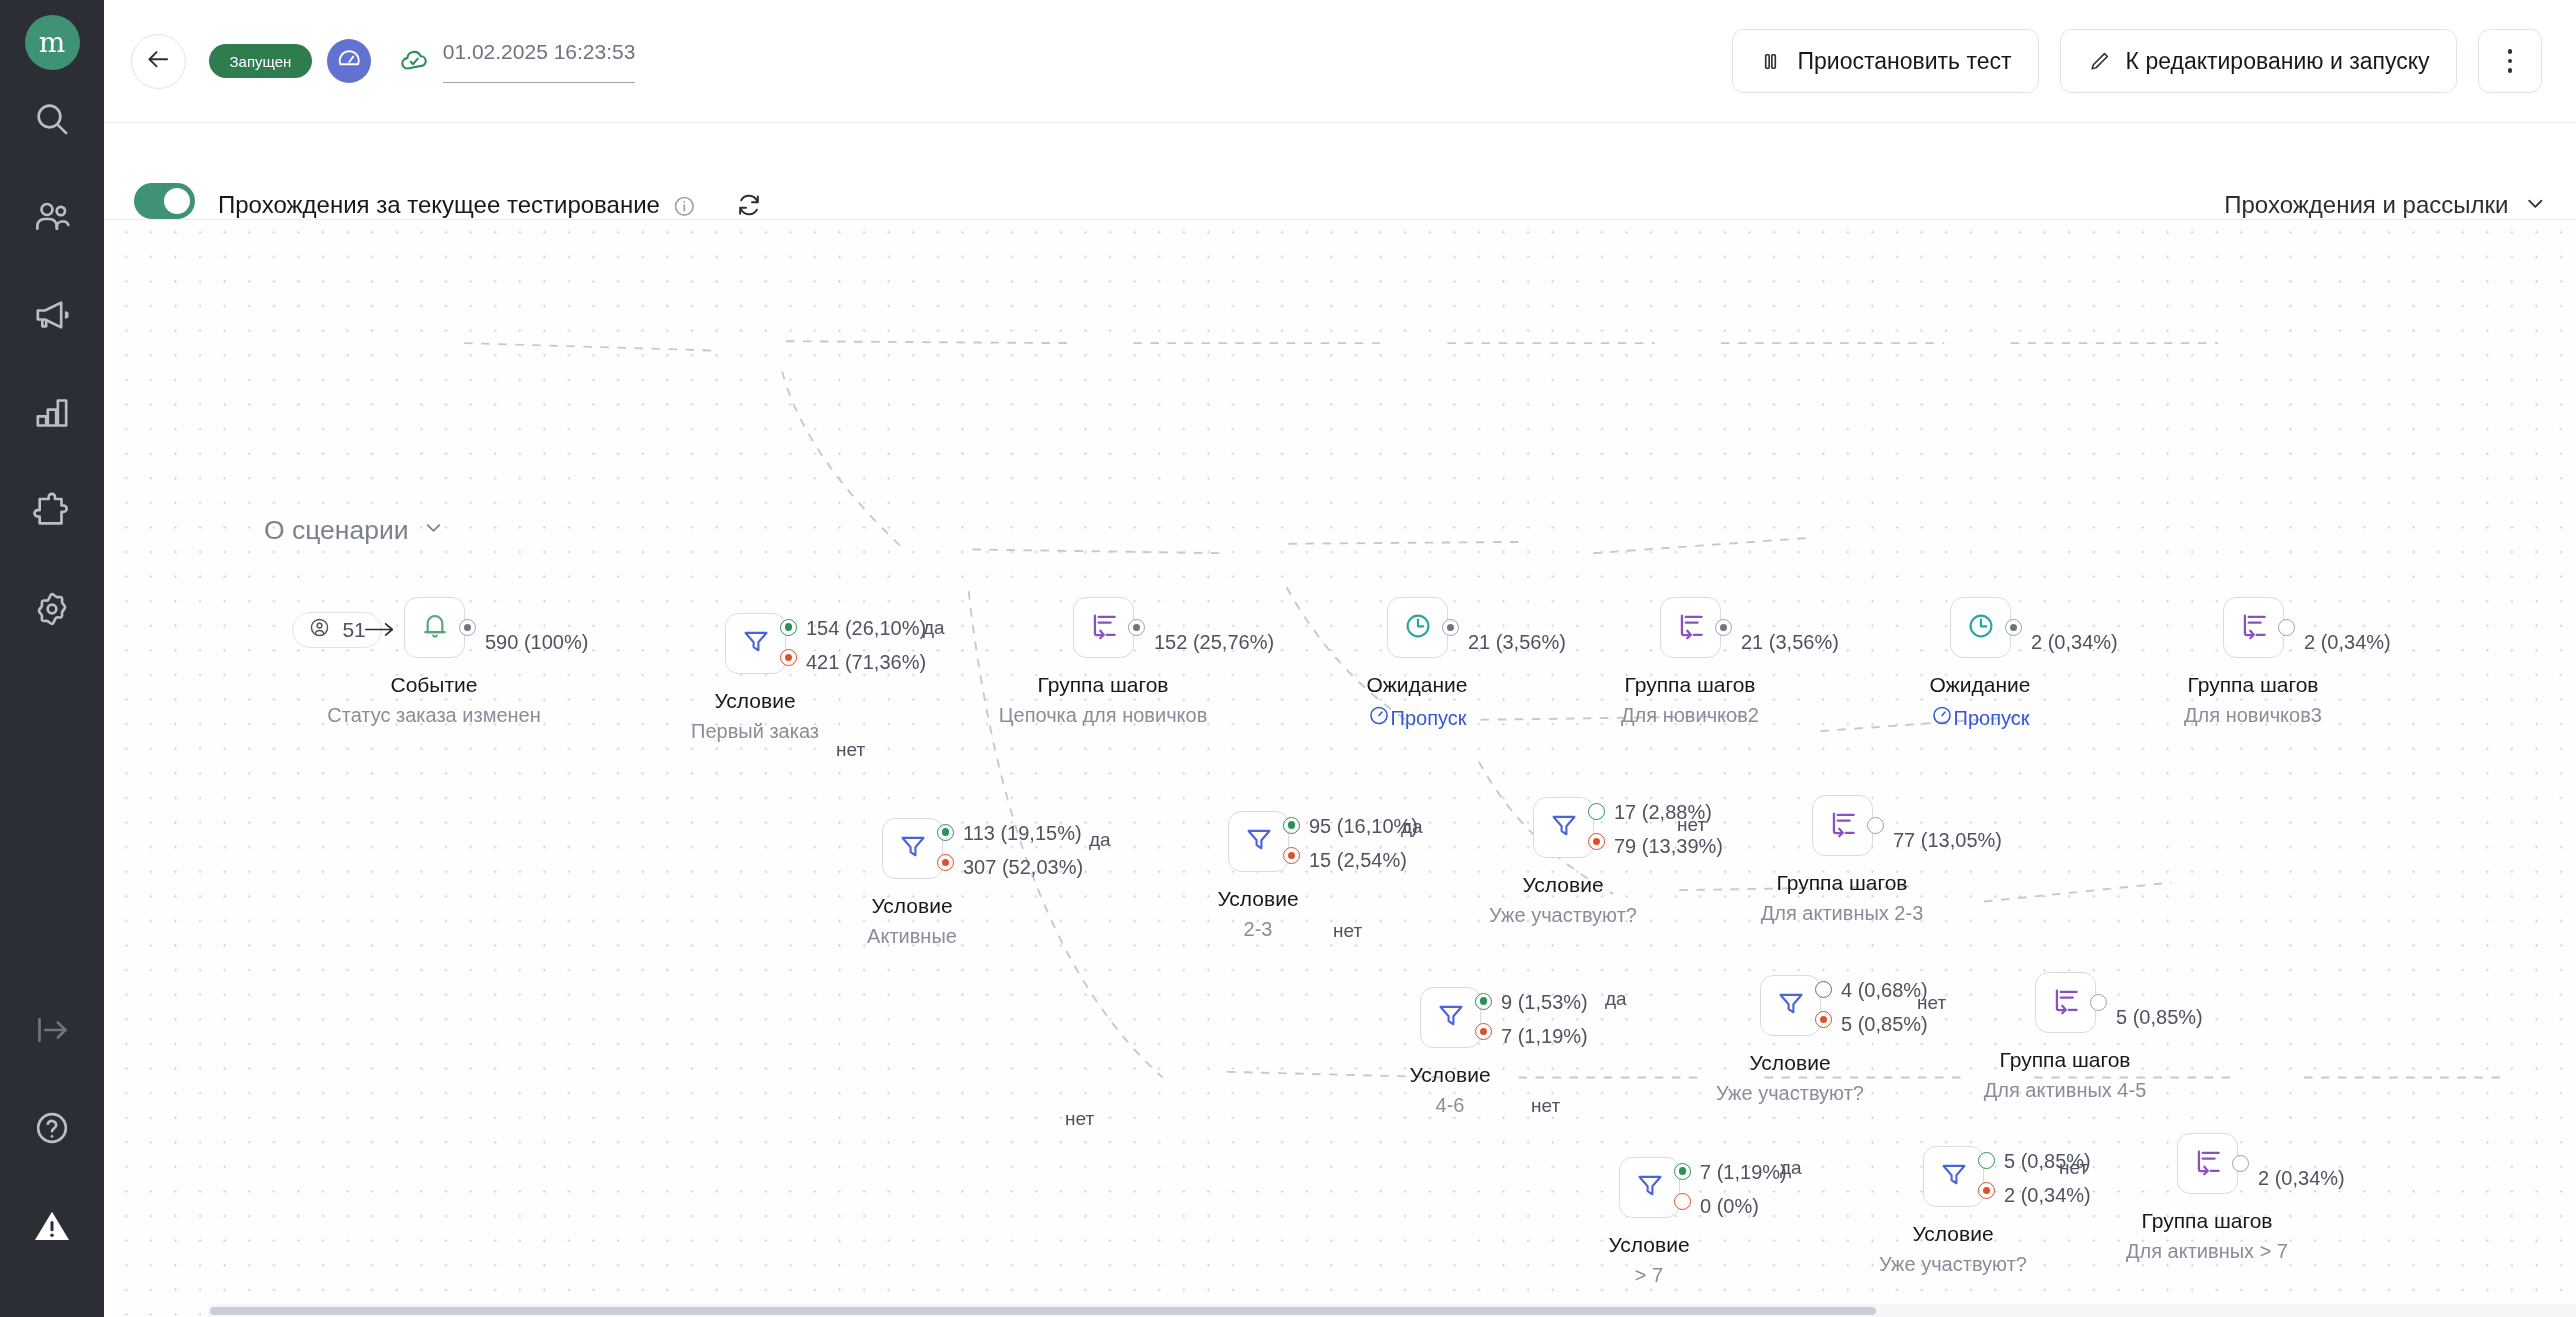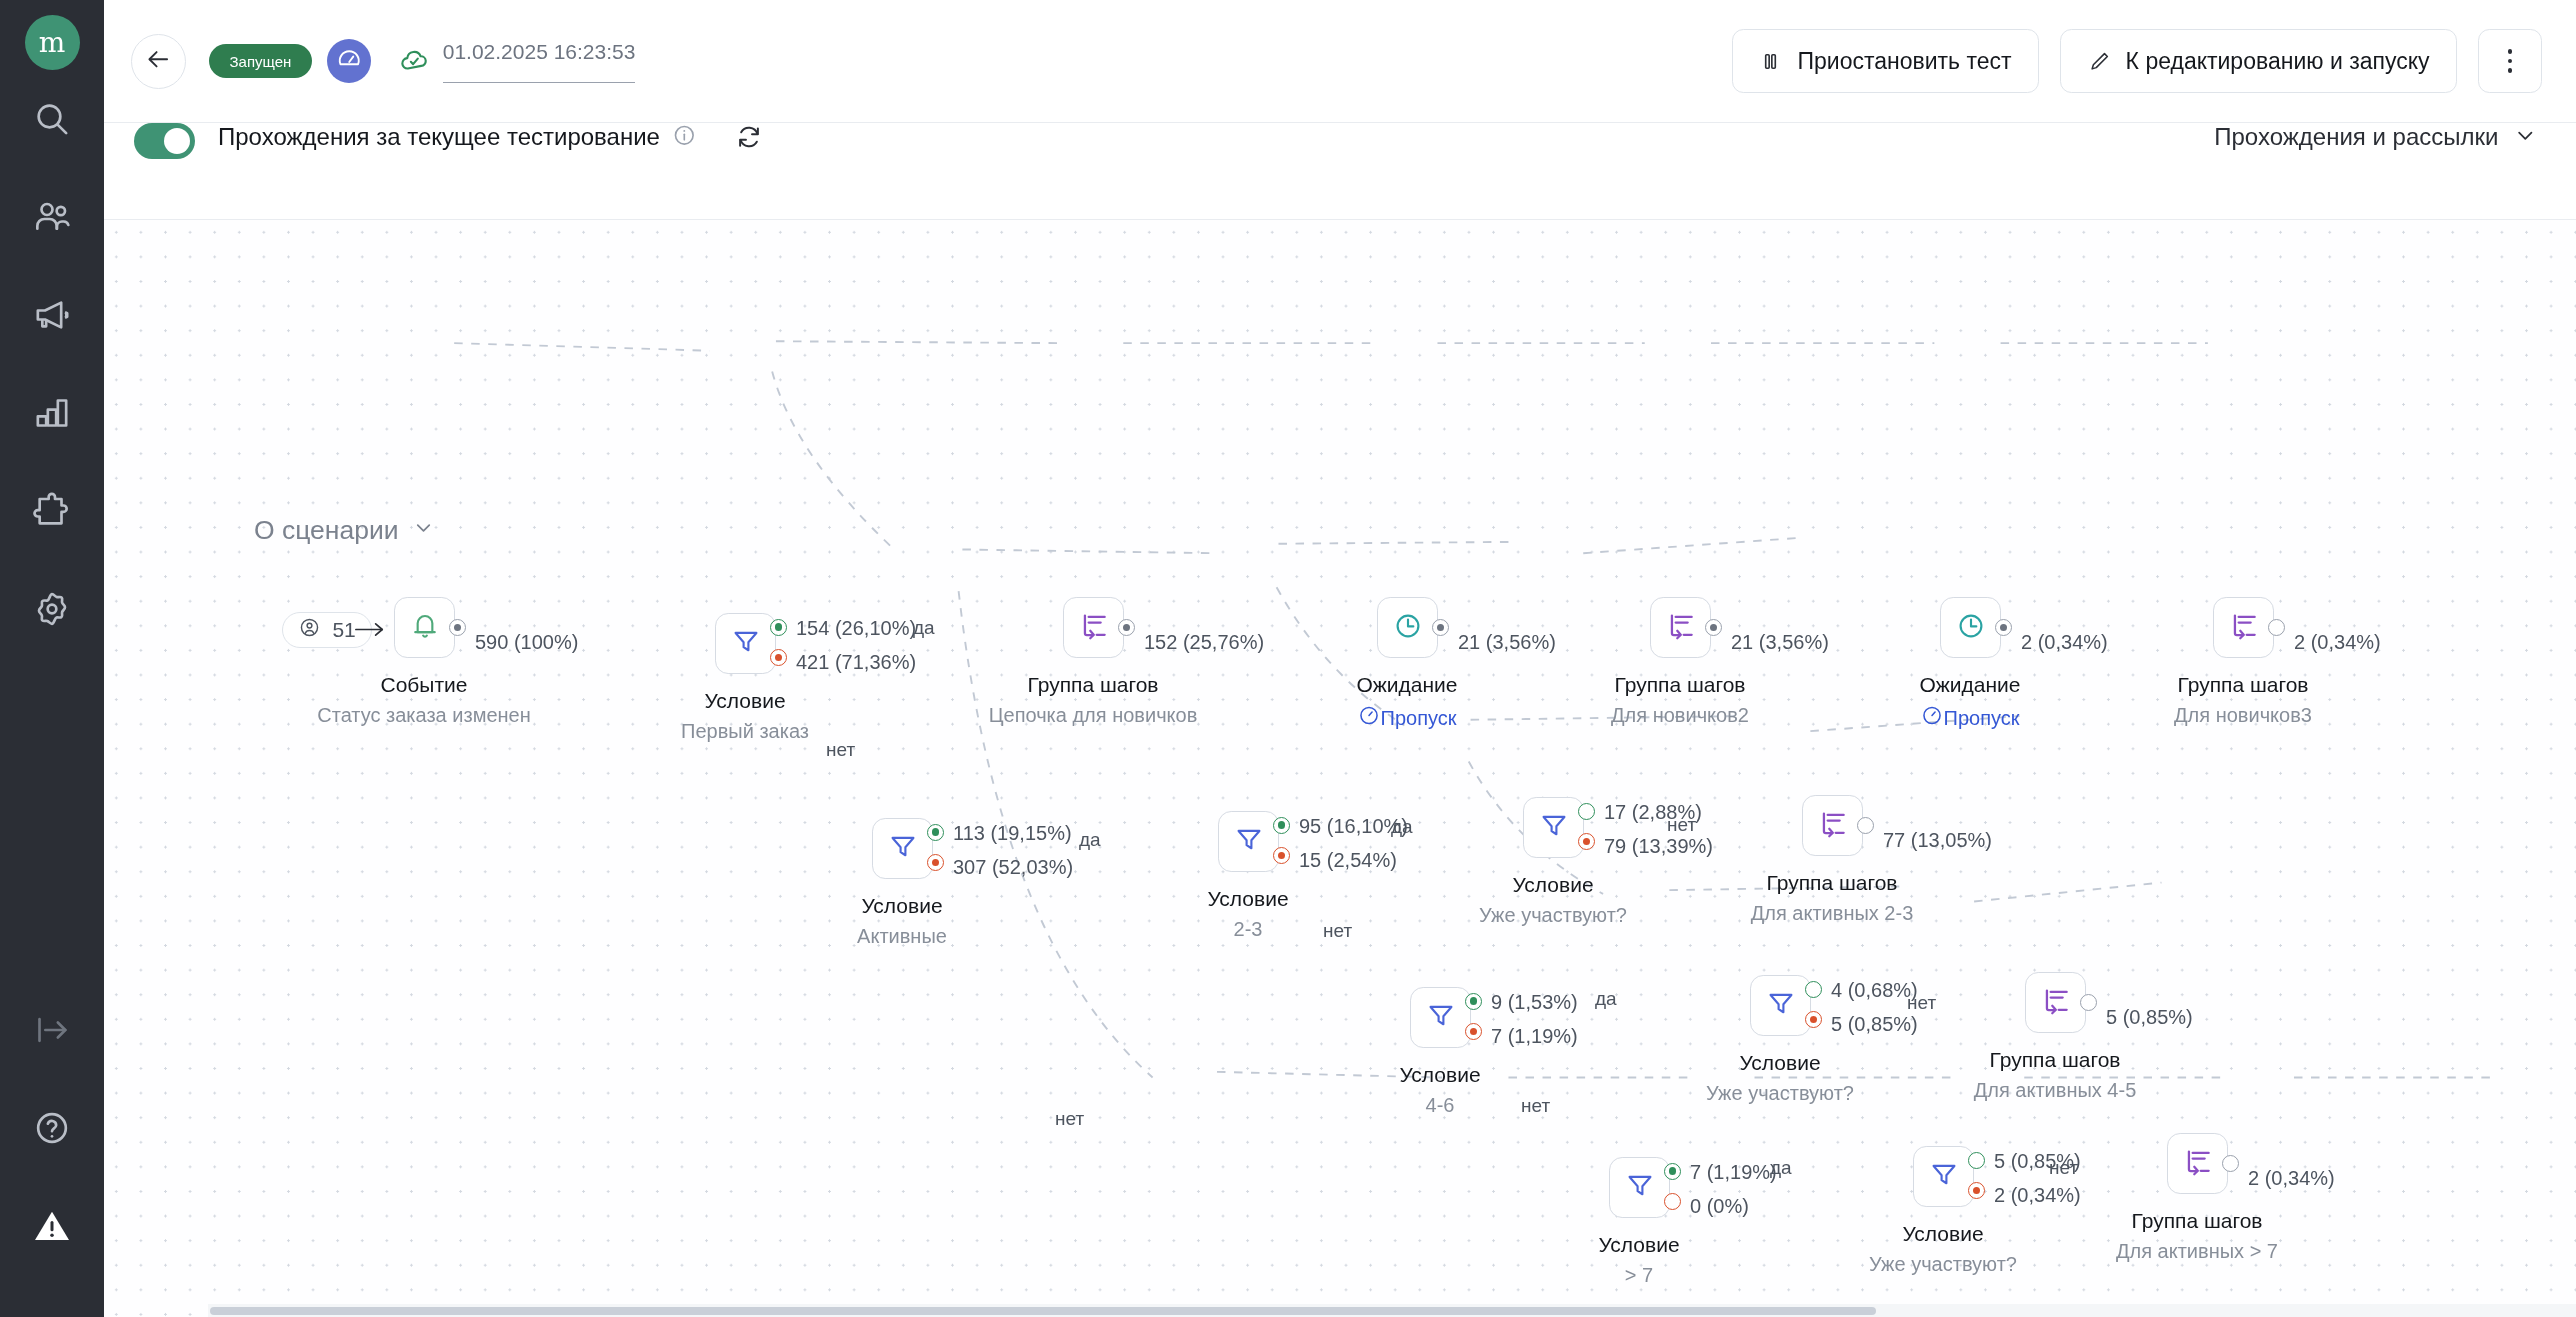--- a/index.html
+++ b/index.html
@@ -86,22 +86,22 @@
   .kebab-btn {
     width: 64px; height: 64px; border: 0.9px solid #dfe4ea; border-radius: 11.4px;
     background: #fff; display: flex; align-items: center; justify-content: center;
     cursor: pointer; gap: 4.7px; flex-direction: column;
   }
   .kebab-dot { width: 4.7px; height: 4.7px; border-radius: 50%; background: #2b2e35; }
 
   
   .subbar {
     height: 97px; flex: 0 0 97px;
-    display: flex; align-items: flex-start;
-    padding: 0 38px 0 30px;
+    display: flex; align-items: flex-end;
+    padding: 0 28px 0 30px;
     border-bottom: 0.9px solid #e9ecf0;
     background: #fff;
   }
   .toggle {
     width: 61px; height: 36px; border-radius: 18px; background: #3f9374;
     position: relative; cursor: pointer; flex: 0 0 61px;
   }
   .toggle::after {
     content:""; position: absolute; top: 4.7px; right: 4.7px;
     width: 26.5px; height: 26.5px; border-radius: 50%; background: #fff;
@@ -111,20 +111,21 @@
   .refresh-icon { margin-left: 38px; display:flex; align-items:center; cursor: pointer; }
   .subbar-right { margin-left: auto; display: flex; align-items: center; gap: 15px; cursor: pointer;}
   .subbar-right-label { font-size: 24px; color: #2b2e35; white-space: nowrap;}
 
   
   .canvas {
     position: relative; flex: 1 1 auto; overflow: hidden;
     background-color: #fefeff;
     background-image: radial-gradient(#d3d8e0 1.3px, transparent 1.3px);
     background-size: 24.6px 24.6px;
+    margin-left: 10px;
   }
   .about-scenario {
     position: absolute; left: 150px; top: 295px;
     display: flex; align-items: center; gap: 13.2px;
     font-size: 26.5px; color: #7b828e; cursor: pointer; z-index: 5;
   }
 
   svg.edges { position: absolute; left: 0; top: 0; width: 2472px; height: 1098px; pointer-events: none;}
 
   .node { position: absolute; z-index: 3; }

